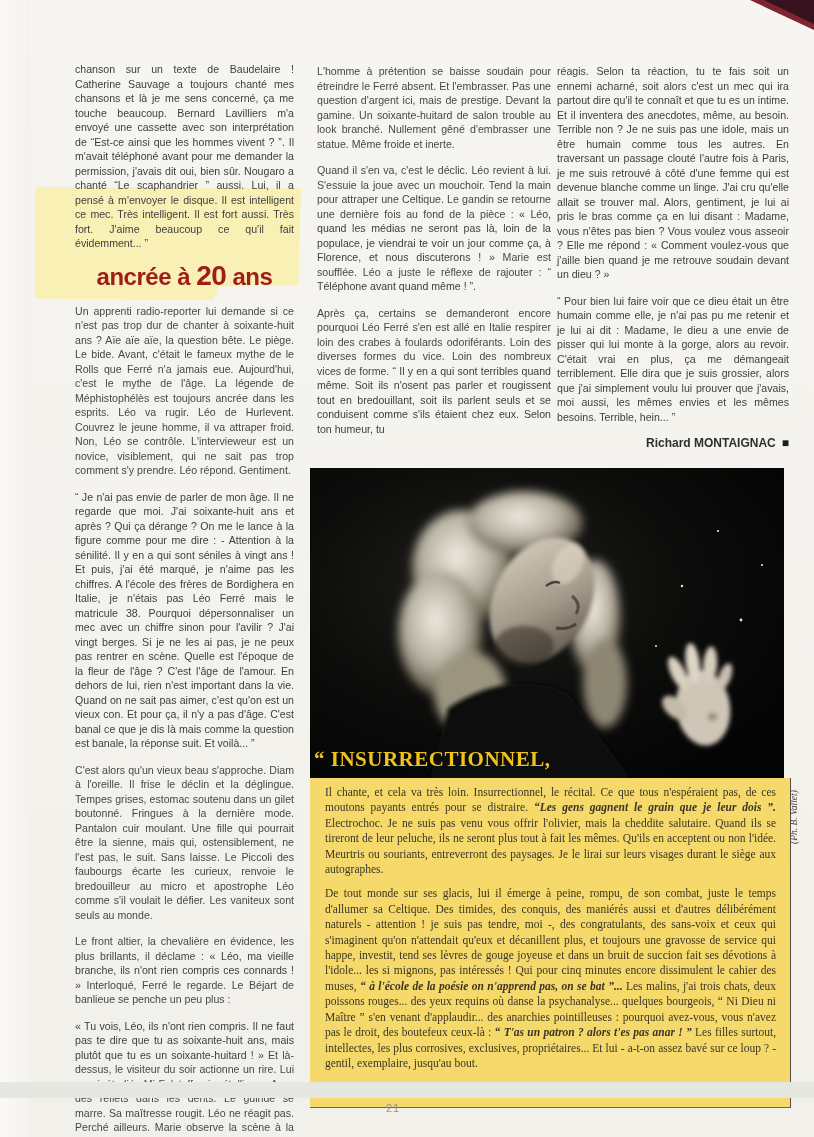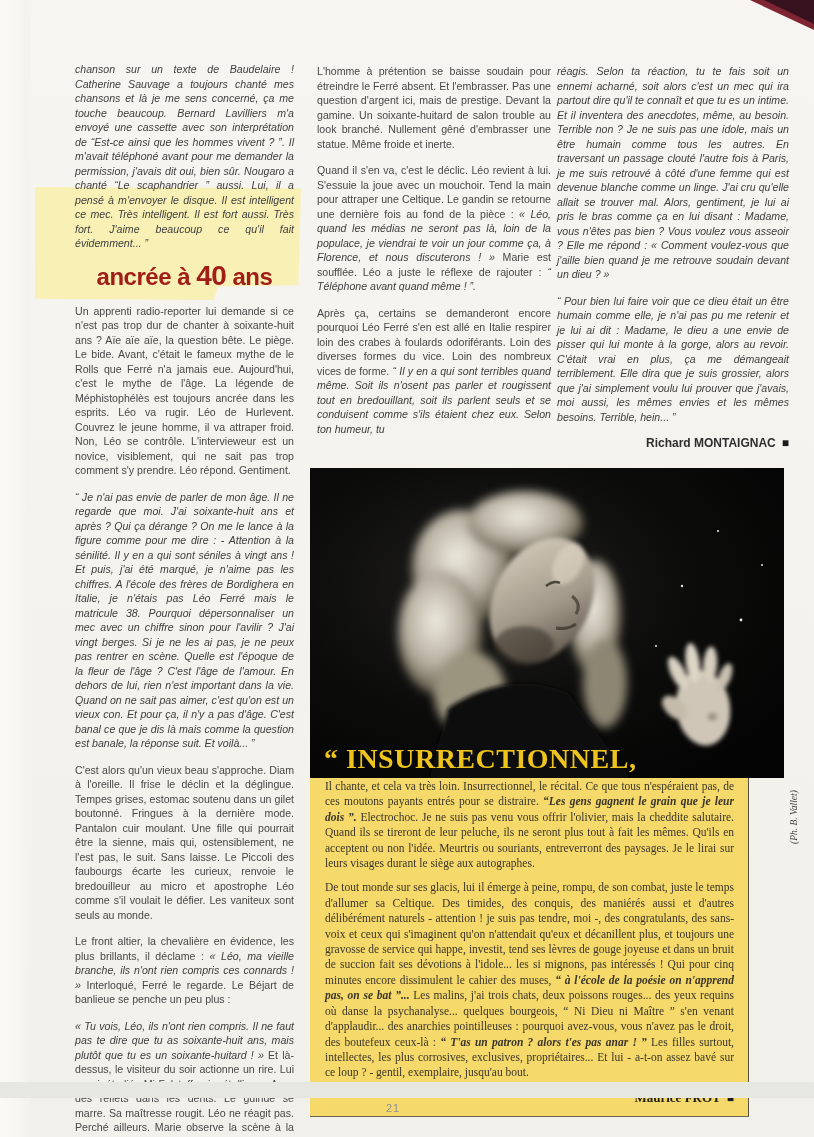--- a/index.html
+++ b/index.html
@@ -20,58 +20,58 @@
   .highlight{position:absolute;left:35px;top:187px;width:266px;height:113px;
     background:#f9f0b6;border-radius:3px;
     clip-path:polygon(0 0,100% 1%,99% 87%,69% 88%,67% 100%,0 99%);}
 
   .col{position:absolute;color:#474747;font-size:10.6px;line-height:14.5px;text-align:justify;}
   .col p{margin:0 0 12px;}
   .col-left{left:75px;top:62px;width:219px;}
   .col-mid{left:317px;top:64px;width:234px;}
   .col-right{left:557px;top:64px;width:232px;}
   .seg-roman{font-style:normal;}
-  .seg-italic{font-style:italic;color:#3e3e3e;}
+  .seg-italic{color:#3e3e3e;}
   .seg-bolditalic{font-style:italic;font-weight:bold;}
 
   .heading{margin:8px 0 14px;text-align:center;color:#a01d18;
     font-weight:bold;letter-spacing:-0.5px;font-size:24px;line-height:26px;}
   .heading .num{font-size:28px;}
 
   .sig{ text-align:right;font-weight:bold;color:#2e2e2e;font-size:12px;margin-top:4px;}
   .endmark{display:inline-block;color:#1c1c1c;font-size:12px;margin-left:6px;font-style:normal;}
 
   .photo{position:absolute;left:310px;top:468px;width:474px;height:310px;background:#070707;}
   .photo svg{display:block;}
-  .caption{position:absolute;left:14px;bottom:6px;
+  .caption{position:absolute;left:4px;bottom:6px;
     font-family:"Liberation Serif",serif;font-weight:bold;
-    color:#eec41c;font-size:28px;line-height:26px;letter-spacing:0.5px;}
+    color:#eec41c;font-size:21px;line-height:26px;letter-spacing:0.5px;}
   .photo-credit{position:absolute;left:789px;top:844px;width:110px;
     transform:rotate(-90deg);transform-origin:0 0;
     font-family:"Liberation Serif",serif;font-style:italic;font-size:9.5px;color:#3f3f3f;}
 
-  .panel{position:absolute;left:310px;top:778px;width:439px;box-sizing:border-box;
-    background:#f6d96b;padding:1px 14px 10px 15px;
+  .panel{position:absolute;left:310px;top:778px;width:481px;box-sizing:border-box;
+    background:#f6d96b;padding:7px 14px 10px 15px;
     border-right:1px solid #55503f;border-bottom:1px solid #6b6552;
     font-family:"Liberation Serif",serif;color:#3a3528;
     font-size:11.5px;line-height:15.4px;text-align:justify;}
   .panel p{margin:0 0 9px;}
   .panel .sig{font-family:"Liberation Serif",serif;font-size:13px;color:#232015;margin-top:2px;}
 </style>
 </head>
 <body>
 
 <div class="left-strip"></div>
 <div class="corner-tr"></div>
 <div class="corner-tr2"></div>
 <div class="highlight"></div>
 
 <div class="col col-left">
   <p><span class="seg-italic">chanson sur un texte de Baudelaire ! Catherine Sauvage a toujours chanté mes chansons et là je me sens concerné, ça me touche beaucoup. Bernard Lavilliers m'a envoyé une cassette avec son interprétation de “Est-ce ainsi que les hommes vivent ? ”. Il m'avait téléphoné avant pour me demander la permission, j'avais dit oui, bien sûr. Nougaro a chanté “Le scaphandrier ” aussi. Lui, il a pensé à m'envoyer le disque. Il est intelligent ce mec. Très intelligent. Il est fort aussi. Très fort. J'aime beaucoup ce qu'il fait évidemment... ”</span></p>
-  <div class="heading"><span>ancrée à </span><span class="num">40</span><span> ans</span></div>
+  <div class="heading"><span>ancrée à </span><span class="num">20</span><span> ans</span></div>
   <p><span class="seg-roman">Un apprenti radio-reporter lui demande si ce n'est pas trop dur de chanter à soixante-huit ans ? Aïe aïe aïe, la question bête. Le piège. Le bide. Avant, c'était le fameux mythe de le Rolls que Ferré n'a jamais eue. Aujourd'hui, c'est le mythe de l'âge. La légende de Méphistophélès est toujours ancrée dans les esprits. Léo va rugir. Léo de Hurlevent. Couvrez le jeune homme, il va attraper froid. Non, Léo se contrôle. L'intervieweur est un novice, visiblement, qui ne sait pas trop comment s'y prendre. Léo répond. Gentiment.</span></p>
   <p><span class="seg-italic">“ Je n'ai pas envie de parler de mon âge. Il ne regarde que moi. J'ai soixante-huit ans et après ? Qui ça dérange ? On me le lance à la figure comme pour me dire : - Attention à la sénilité. Il y en a qui sont séniles à vingt ans ! Et puis, j'ai été marqué, je n'aime pas les chiffres. A l'école des frères de Bordighera en Italie, je n'étais pas Léo Ferré mais le matricule 38. Pourquoi dépersonnaliser un mec avec un chiffre sinon pour l'avilir ? J'ai vingt berges. Si je ne les ai pas, je ne peux pas rentrer en scène. Quelle est l'époque de la fleur de l'âge ? C'est l'âge de l'amour. En dehors de lui, rien n'est important dans la vie. Quand on ne sait pas aimer, c'est qu'on est un vieux con. Et pour ça, il n'y a pas d'âge. C'est banal ce que je dis là mais comme la question est banale, la réponse suit. Et voilà... ”</span></p>
   <p><span class="seg-roman">C'est alors qu'un vieux beau s'approche. Diam à l'oreille. Il frise le déclin et la déglingue. Tempes grises, estomac soutenu dans un gilet boutonné. Fringues à la dernière mode. Pantalon cuir moulant. Une fille qui pourrait être la sienne, mais qui, ostensiblement, ne l'est pas, le suit. Sans laisse. Le Piccoli des faubourgs écarte les curieux, renvoie le bredouilleur au micro et apostrophe Léo comme s'il voulait le défier. Les vaniteux sont seuls au monde.</span></p>
   <p><span class="seg-roman">Le front altier, la chevalière en évidence, les plus brillants, il déclame : </span><span class="seg-italic">« Léo, ma vieille branche, ils n'ont rien compris ces connards ! »</span><span class="seg-roman"> Interloqué, Ferré le regarde. Le Béjart de banlieue se penche un peu plus :</span></p>
   <p><span class="seg-italic">« Tu vois, Léo, ils n'ont rien compris. Il ne faut pas te dire que tu as soixante-huit ans, mais plutôt que tu es un soixante-huitard ! »</span><span class="seg-roman"> Et là-dessus, le visiteur du soir actionne un rire. Lui aussi étudié. Mi-Falstaff mi-métallique. Avec des reflets dans les dents. Le guindé se marre. Sa maîtresse rougit. Léo ne réagit pas. Perché ailleurs. Marie observe la scène à la dérobée. Désolée.</span></p>
 </div>
 
 <div class="col col-mid">
   <p><span class="seg-roman">L'homme à prétention se baisse soudain pour étreindre le Ferré absent. Et l'embrasser. Pas une question d'argent ici, mais de prestige. Devant la gamine. Un soixante-huitard de salon trouble au look branché. Nullement gêné d'embrasser une statue. Même froide et inerte.</span></p>
   <p><span class="seg-roman">Quand il s'en va, c'est le déclic. Léo revient à lui. S'essuie la joue avec un mouchoir. Tend la main pour attraper une Celtique. Le gandin se retourne une dernière fois au fond de la pièce : </span><span class="seg-italic">« Léo, quand les médias ne seront pas là, loin de la populace, je viendrai te voir un jour comme ça, à Florence, et nous discuterons ! »</span><span class="seg-roman"> Marie est soufflée. Léo a juste le réflexe de rajouter : </span><span class="seg-italic">“ Téléphone avant quand même ! ”.</span></p>

